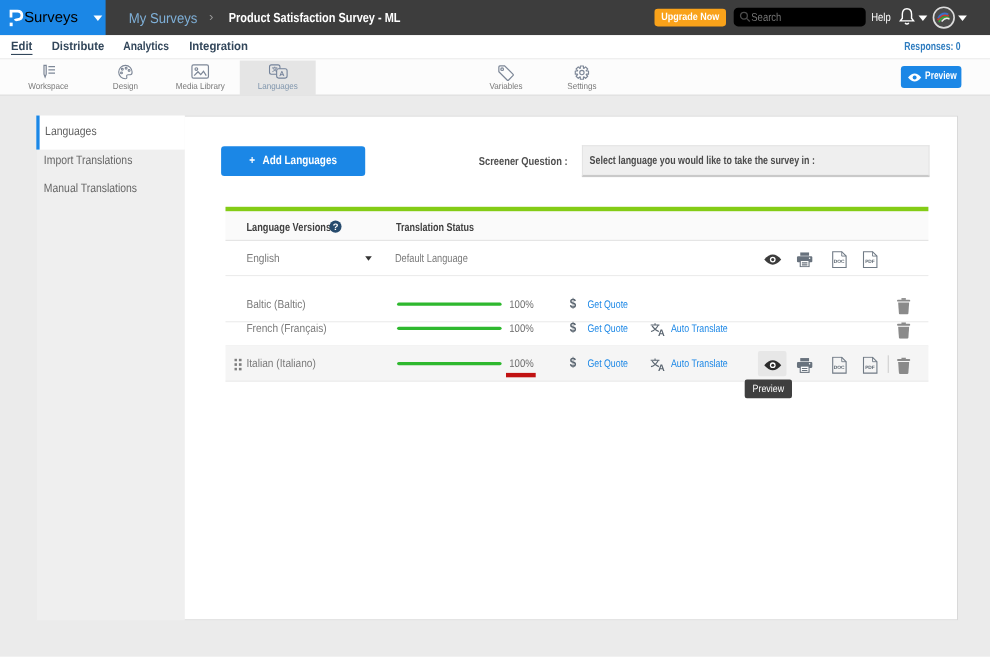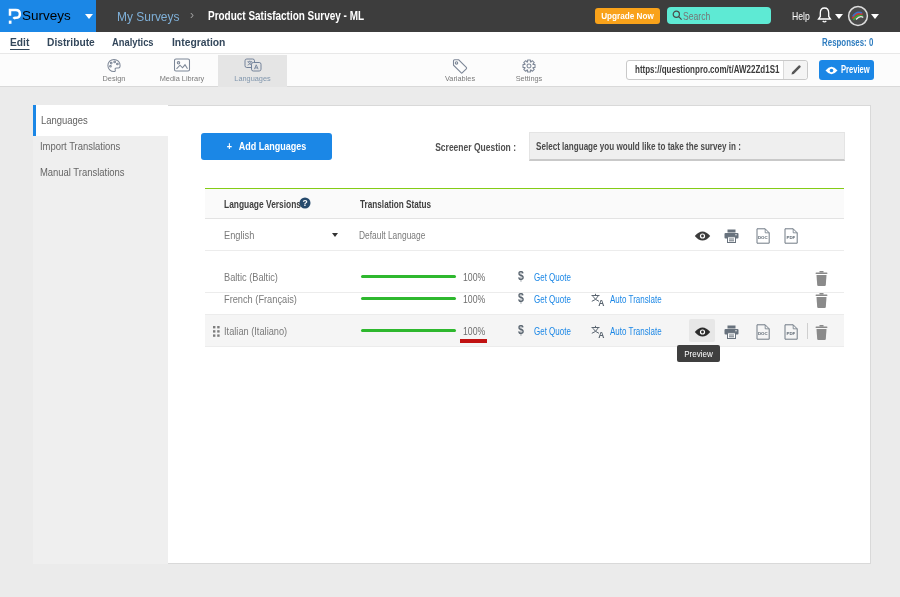--- a/index.html
+++ b/index.html
@@ -48,21 +48,21 @@
         <rect x="0.8" y="13.6" width="2.7" height="3.2" fill="#fff"></rect>
       </svg>
       <span class="abs tL" style="left:22px;top:8px;font-size:13.5px;color:#000000;">Surveys</span>
       <div class="caret-w abs" style="left:85px;top:14px"></div>
     </div>
     <span class="abs tL" style="left:117px;top:9px;font-size:13px;color:#7fb0d8;transform:scaleX(.92)">My Surveys</span>
     <span class="abs" style="left:190px;top:8px;font-size:12px;color:#9a9a9a">›</span>
     <span class="abs tL" style="left:208px;top:9px;font-size:12px;font-weight:bold;color:#fff;white-space:nowrap;transform:scaleX(.83)">Product Satisfaction Survey - ML</span>
     <div class="abs" style="left:595px;top:8px;width:65px;height:16px;background:#f9a21a;border-radius:3px;"></div>
     <span class="abs tC" style="left:595px;top:8px;width:65px;height:16px;line-height:16px;text-align:center;color:#fff;font-size:9.5px;font-weight:bold;white-space:nowrap;transform:scaleX(.86)">Upgrade Now</span>
-    <div class="abs" style="left:667px;top:7px;width:104px;height:17px;background:#5eead4;border-radius:4px;">
+    <div class="abs" style="left:667px;top:7px;width:120px;height:17px;background:#000000;border-radius:4px;">
       <svg class="abs" style="left:5px;top:3px" width="11" height="11" viewBox="0 0 11 11">
         <circle cx="4.3" cy="4.3" r="3.1" fill="none" stroke="#4a4a4a" stroke-width="1.2"></circle>
         <line x1="6.7" y1="6.7" x2="9.6" y2="9.6" stroke="#4a4a4a" stroke-width="1.2"></line>
       </svg>
       <span class="abs tL" style="left:16px;top:2.5px;font-size:10.5px;color:#757575;transform:scaleX(.82)">Search</span>
     </div>
     <span class="abs tL" style="left:792px;top:10px;font-size:10.5px;color:#fff;transform:scaleX(.82)">Help</span>
     <svg class="abs" style="left:816px;top:6px" width="17" height="19" viewBox="0 0 17 19">
       <path d="M8.5 2 Q12.7 2 12.7 7 L12.7 10.5 L14.5 13 L2.5 13 L4.3 10.5 L4.3 7 Q4.3 2 8.5 2 Z" fill="none" stroke="#fff" stroke-width="1.3"></path>
       <path d="M6.7 15 Q8.5 16.8 10.3 15" fill="none" stroke="#fff" stroke-width="1.3"></path>
@@ -80,20 +80,29 @@
 
   <div id="tabrow">
     <span class="tab tL" style="left:10px;transform:scaleX(.93);border-bottom:1px solid #33475b;padding-bottom:1px;">Edit</span>
     <span class="tab tL" style="left:47px;transform:scaleX(.93)">Distribute</span>
     <span class="tab tL" style="left:112px;transform:scaleX(.85)">Analytics</span>
     <span class="tab tL" style="left:172px;transform:scaleX(.94)">Integration</span>
     <span class="tab tR" style="right:27px;transform:scaleX(.75);color:#2e7cbf;font-size:10.5px;">Responses: 0</span>
   </div>
 
   <div id="toolbar">
+    <div class="tool" style="left:9px">
+      <svg width="17" height="15" viewBox="0 0 15 15" fill="none" stroke="#7d8797" stroke-width="1.1">
+        <path d="M3.5 1.5 L5.5 1.5 L5.5 9.5 L4.5 12 L3.5 9.5 Z"></path>
+        <line x1="7.5" y1="2.5" x2="13.5" y2="2.5"></line>
+        <line x1="7.5" y1="5.5" x2="13.5" y2="5.5"></line>
+        <line x1="7.5" y1="8.5" x2="13.5" y2="8.5"></line>
+      </svg>
+      <div class="lbl">Workspace</div>
+    </div>
     <div class="tool" style="left:79px">
       <svg width="15" height="15" viewBox="0 0 16 16" fill="none" stroke="#7d8797" stroke-width="1.1">
         <path d="M8 1.5 A6.5 6.5 0 1 0 8 14.5 Q9.8 14.5 9.3 12.6 Q8.8 10.6 10.7 10.6 L12.8 10.6 Q14.5 10.6 14.5 8 A6.5 6.5 0 0 0 8 1.5 Z"></path>
         <circle cx="5" cy="5.4" r="0.9"></circle>
         <circle cx="8.7" cy="4.2" r="0.9"></circle>
         <circle cx="11.6" cy="6.4" r="0.9"></circle>
         <circle cx="4.2" cy="8.8" r="0.9"></circle>
       </svg>
       <div class="lbl">Design</div>
     </div>
@@ -130,28 +139,20 @@
       </svg>
       <div class="lbl">Variables</div>
     </div>
     <div class="tool" style="left:494px">
       <svg width="16" height="16" viewBox="0 0 17 17" fill="none" stroke="#7d8797" stroke-width="1.1" stroke-linejoin="round">
         <circle cx="8.5" cy="8.5" r="2.1"></circle>
         <path d="M14.9 7.0 L14.9 10.0 L12.8 10.0 L12.6 10.5 L14.1 12.0 L12.0 14.1 L10.5 12.6 L10.0 12.8 L10.0 14.9 L7.0 14.9 L7.0 12.8 L6.5 12.6 L5.0 14.1 L2.9 12.0 L4.4 10.5 L4.2 10.0 L2.1 10.0 L2.1 7.0 L4.2 7.0 L4.4 6.5 L2.9 5.0 L5.0 2.9 L6.5 4.4 L7.0 4.2 L7.0 2.1 L10.0 2.1 L10.0 4.2 L10.5 4.4 L12.0 2.9 L14.1 5.0 L12.6 6.5 L12.8 7.0 Z"></path>
       </svg>
       <div class="lbl">Settings</div>
     </div>
-    <div class="abs" style="left:626px;top:6px;width:182px;height:20px;background:#fff;border:1px solid #c9c9c9;border-radius:3px;">
-      <span class="abs tL" style="left:8px;top:3px;font-size:10px;color:#3c3c3c;font-weight:bold;white-space:nowrap;transform:scaleX(.80)">https://questionpro.com/t/AW22Zd1S1</span>
-      <div class="abs" style="right:0;top:0;width:24px;height:18px;border-left:1px solid #d9d9d9;background:#f4f4f4;border-radius:0 3px 3px 0;">
-        <svg class="abs" style="left:6px;top:3px" width="12" height="12" viewBox="0 0 12 12">
-          <path d="M1.5 10.5 L2 8.2 L8.7 1.5 Q9.5 0.9 10.3 1.7 Q11.1 2.5 10.5 3.3 L3.8 10 Z" fill="#555"></path>
-        </svg>
-      </div>
-    </div>
     <div class="abs" style="left:819px;top:6px;width:55px;height:20px;background:#1b87e6;border-radius:3px;">
       <svg class="abs" style="left:6px;top:6px" width="13" height="9" viewBox="0 0 13 9">
         <path d="M0.5 4.5 Q6.5 -2.8 12.5 4.5 Q6.5 11.8 0.5 4.5 Z" fill="#fff"></path>
         <circle cx="6.5" cy="4.5" r="1.8" fill="#1b87e6"></circle>
       </svg>
       <span class="abs tL" style="left:22px;top:4px;font-size:10px;font-weight:bold;color:#fff;transform:scaleX(.76)">Preview</span>
     </div>
   </div>
 
   <div id="card">
@@ -162,21 +163,21 @@
       <div class="side-item tL" style="top:31px;height:20px;line-height:20px;padding-left:8px;transform:scaleX(.86)">Import Translations</div>
       <div class="side-item tL" style="top:57px;height:20px;line-height:20px;padding-left:8px;transform:scaleX(.86)">Manual Translations</div>
     </div>
 
     <div class="abs" style="left:167px;top:27px;width:131px;height:27px;background:#1b87e6;border-radius:3px;"></div>
     <span class="abs tC" style="left:167px;top:27px;width:131px;height:27px;line-height:27px;text-align:center;color:#fff;font-size:11px;font-weight:bold;white-space:nowrap;transform:scaleX(.82)">+  Add Languages</span>
     <span class="abs tR" style="left:300px;top:35px;width:182px;text-align:right;font-size:10.5px;color:#4f4f4f;font-weight:bold;white-space:nowrap;transform:scaleX(.81)">Screener Question :</span>
     <div class="abs" style="left:495px;top:26px;width:316px;height:29px;background:#efefef;border:1px solid #e4e4e4;border-bottom:2px solid #c9c9c9;"></div>
     <span class="abs tL" style="left:502px;top:34px;font-size:10.5px;color:#4a4a4a;font-weight:bold;white-space:nowrap;transform:scaleX(.77)">Select language you would like to take the survey in :</span>
 
-    <div class="abs" style="left:171px;top:82px;width:639px;height:31px;background:#fafafa;border-top:1px solid #84cc16;border-bottom:1px solid #e3e3e3;">
+    <div class="abs" style="left:171px;top:82px;width:639px;height:31px;background:#fafafa;border-top:4px solid #84cc16;border-bottom:1px solid #e3e3e3;">
       <span class="abs tL" style="left:19px;top:9px;font-size:10.5px;font-weight:bold;color:#3f3f3f;white-space:nowrap;transform:scaleX(.80)">Language Versions</span>
       <svg class="abs" style="left:94px;top:8px" width="12" height="12" viewBox="0 0 12 12">
         <circle cx="6" cy="6" r="5.5" fill="#274b6d"></circle>
         <text x="3.6" y="8.8" font-size="8.5" font-weight="bold" fill="#fff" font-family="Liberation Sans">?</text>
       </svg>
       <span class="abs tL" style="left:155px;top:9px;font-size:10.5px;font-weight:bold;color:#3f3f3f;white-space:nowrap;transform:scaleX(.78)">Translation Status</span>
     </div>
 
     <div class="row" style="top:113px">
       <span class="cell">English</span>

